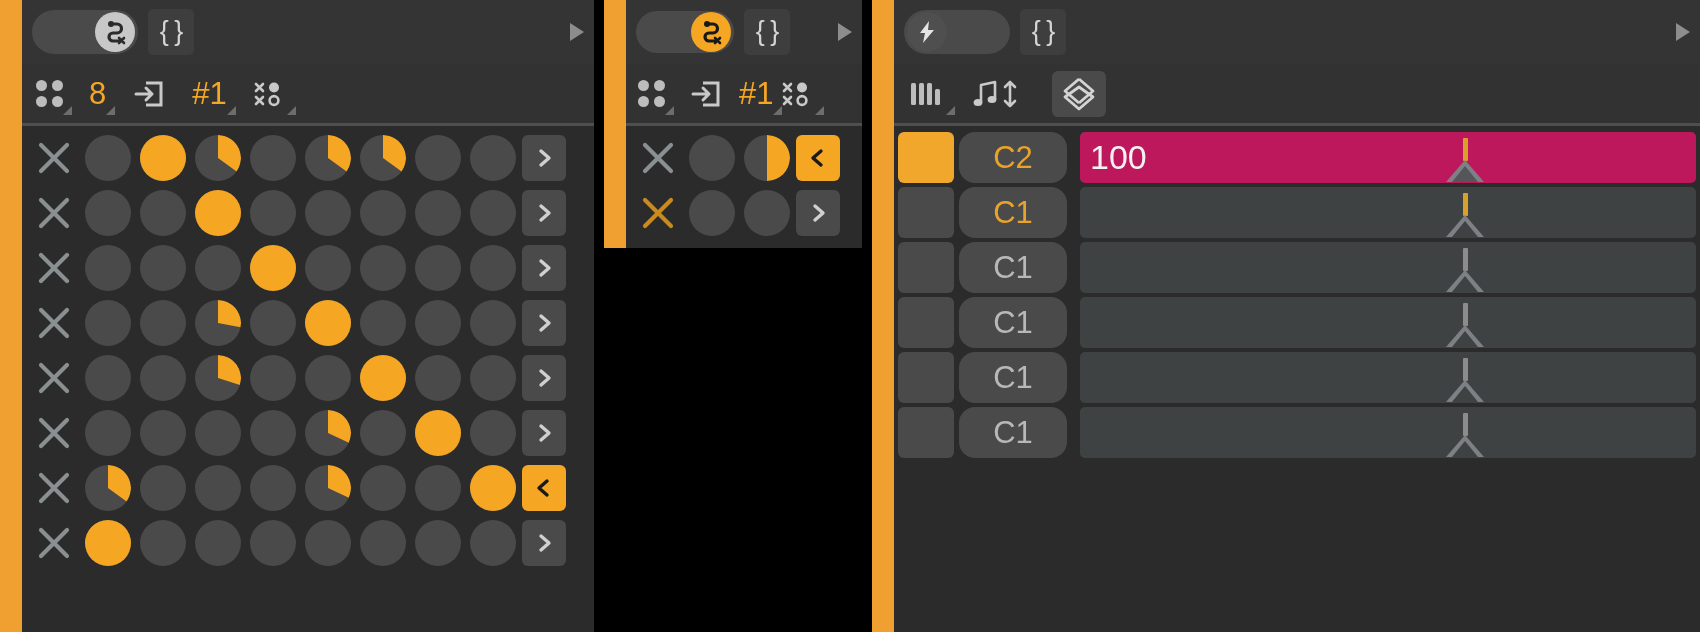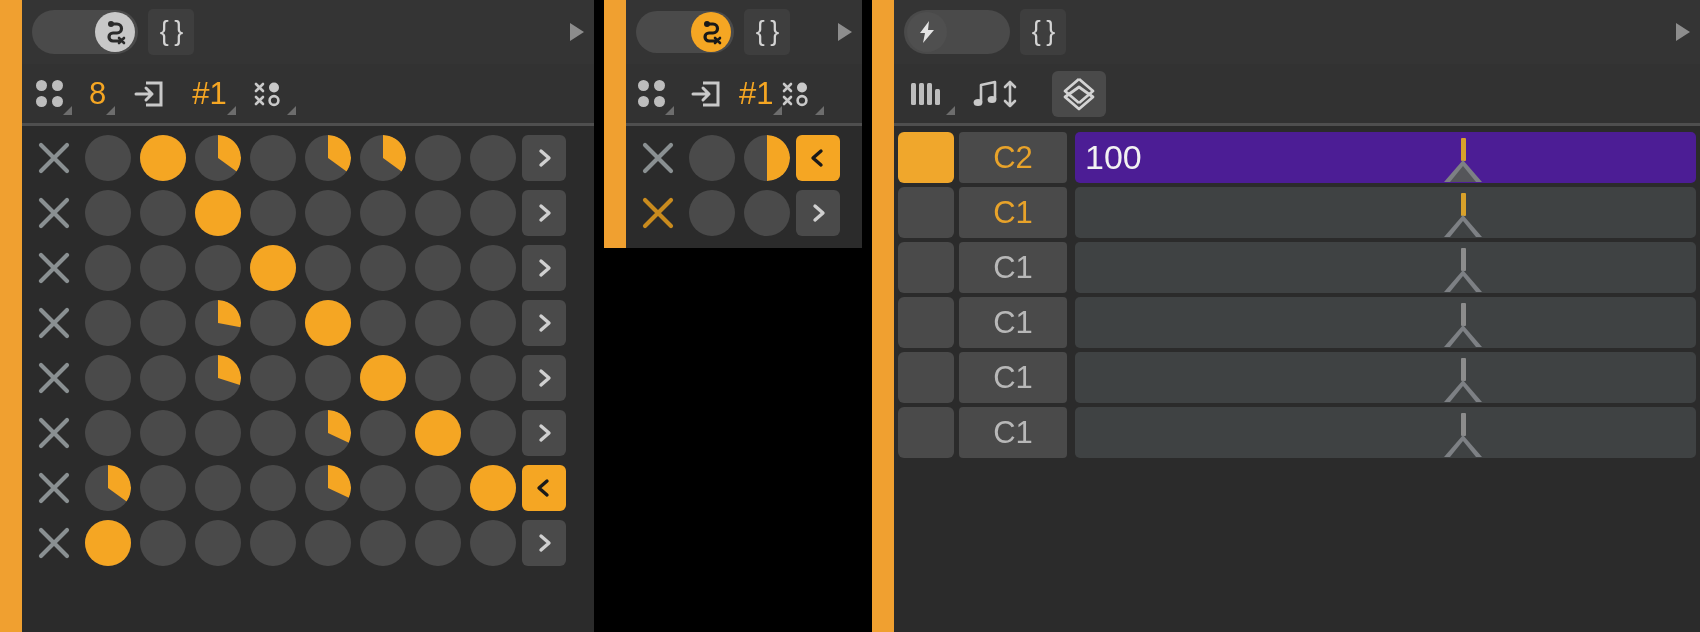--- a/index.html
+++ b/index.html
@@ -201,36 +201,36 @@
   .sw {
     width: 56px; flex: 0 0 56px;
     background: #4a4a4a;
     border-radius: 6px;
     margin-right: 5px;
   }
   .sw.on { background: #f0a72c; }
   .nlabel {
     width: 108px; flex: 0 0 108px;
     background: #4a4a4a;
-    border-radius: 4px;
-    margin-right: 8px;
+    border-radius: 16px;
+    margin-right: 13px;
     display: flex; align-items: center; justify-content: center;
     color: #b8b8b8;
     font-size: 31px;
     font-family: "Liberation Sans", sans-serif;
   }
   .nlabel.hl { color: #e8a32a; }
   .slider {
     flex: 1 1 auto;
     background: #3f4243;
     border-radius: 5px;
     position: relative;
     overflow: hidden;
   }
-  .slider.lit { background: #4c1d95; text-decoration: underline; }
+  .slider.lit { background: #be185d; text-decoration: underline; }
   .stick {
     position: absolute;
     width: 5px;
     top: 6px; bottom: 22px;
     background: #8c8c8c;
     border-radius: 1px;
   }
   .stick.on { background: #d9a12a; }
   .shandle {
     position: absolute;

